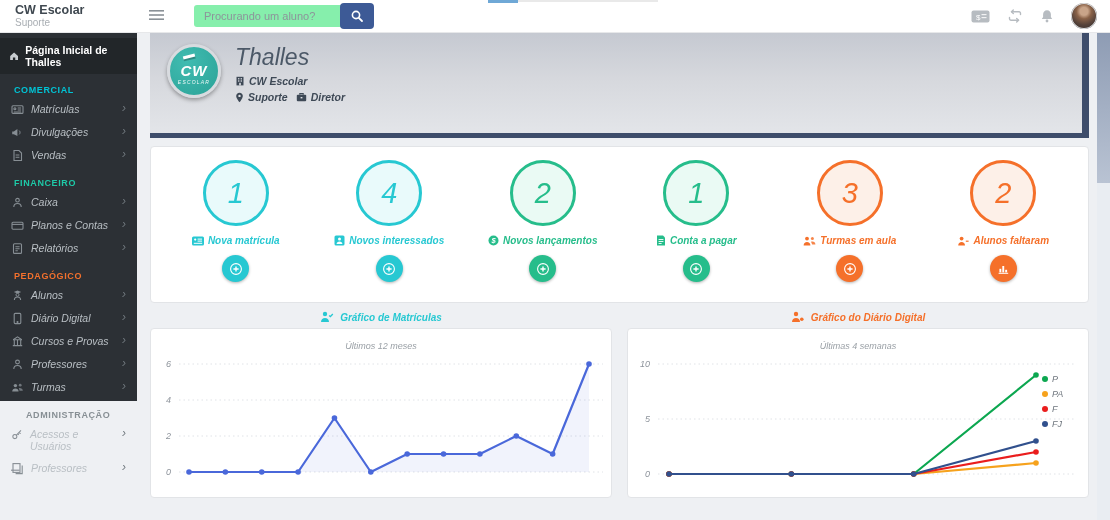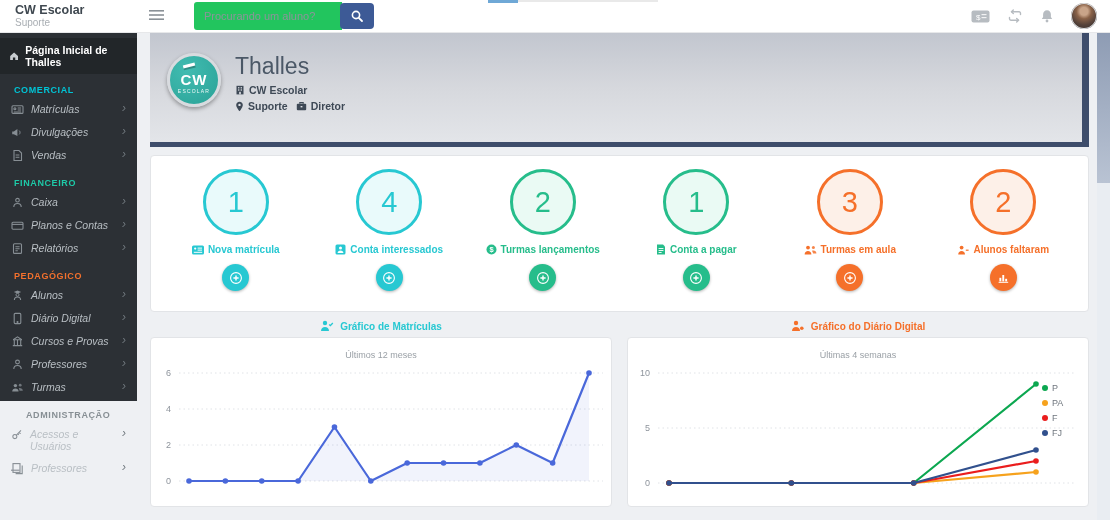--- a/index.html
+++ b/index.html
@@ -9,42 +9,42 @@
   
   .topbar { position:absolute; top:0; left:0; width:1110px; height:33px; background:#fff;
             border-bottom:1px solid #e7e8ea; display:flex; align-items:center; z-index:6; }
   .loadbar { position:absolute; top:0; left:488px; width:30px; height:3px; background:#6fa8d6; z-index:7; }
   .loadtrack { position:absolute; top:0; left:518px; width:140px; height:2px; background:#e9e9e9; z-index:7; }
   .brand { width:137px; padding-left:15px; line-height:1.1; }
   .brand-name { font-size:12.5px; font-weight:bold; color:#3f4850; }
   .brand-sub { font-size:10px; color:#a9aeb3; }
   .hamburger { margin-left:8px; padding:4px; cursor:pointer; }
   .search { display:flex; align-items:center; margin-left:26px; }
-  .search-input { width:148px; height:28px; background:#22c55e; border:none; border-radius:3px 0 0 3px;
+  .search-input { width:148px; height:22px; background:#86efac; border:none; border-radius:3px 0 0 3px;
                   padding:0 10px; font-size:11px; color:#555; outline:none; }
   .search-input::placeholder { color:#8d949a; }
   .search-btn { width:34px; height:26px; background:#3d5a96; border:none; border-radius:4px;
                 margin-left:-2px; display:flex; align-items:center; justify-content:center; cursor:pointer; }
   .top-icons { margin-left:auto; display:flex; align-items:center; gap:17px; padding-right:13px; }
   .top-ic { cursor:pointer; display:flex; align-items:center; }
   .avatar { width:26px; height:26px; border-radius:50%; cursor:pointer;
             background:radial-gradient(circle at 50% 32%, #c9a489 18%, #8a6248 34%, #55423a 62%, #2e2a28 100%);
             box-shadow:inset 0 0 0 1px #d9dde1; }
 
   
   .sidebar { position:absolute; top:33px; left:0; width:137px; height:368px; background:#2c3035; z-index:5; }
   .side-home { display:flex; align-items:center; gap:6px; padding:6px 9px; margin-top:5px;
                background:#222629; color:#fff; font-size:10.5px; font-weight:bold; cursor:pointer; }
   .side-section { padding:11px 14px 3px; font-size:9px; font-weight:bold; letter-spacing:.6px; }
   .sec-cyan { color:#00c4d6; } .sec-green { color:#1ec9a7; } .sec-orange { color:#f2702d; } .sec-gray { color:#878f94;margin-left:12px; }
   .side-item { display:flex; align-items:flex-start; gap:7px; padding:5px 11px; color:#b9bfc4; font-size:10.5px; cursor:pointer;font-style:italic; }
   .side-item .chev { margin-left:auto; color:#70787e; font-size:12px; line-height:10px; }
 
   
-  .main { position:absolute; left:137px; top:33px; width:960px; height:409px; }
+  .main { position:absolute; left:137px; top:24px; width:960px; height:409px;font-style:italic; }
 
   .banner { margin:0 8px 0 13px; height:114px; position:relative;
             background:linear-gradient(180deg,#c2c6cf 0%,#d6d8dd 50%,#e3e5e9 100%);
             border-right:7px solid #3e4d6b; border-bottom:5px solid #3e4d6b;
             display:flex; padding:20px 0 0 17px; }
   .logo { width:54px; height:54px; border-radius:50%; flex:0 0 54px;
           background:radial-gradient(circle at 35% 30%, #41bcb1, #2aa297);
           border:3px solid #d8dbdf; box-shadow:0 2px 4px rgba(0,0,0,.35);
           color:#fff; text-align:center; position:relative; }
   .logo-cw { font-size:15px; font-weight:bold; margin-top:15px; letter-spacing:1px; }
@@ -330,38 +330,38 @@
       </div>
 
       <div class="stat">
         <div class="stat-circle c-cyan">4</div>
         <div class="stat-label t-cyan">
           <svg width="11" height="11" viewBox="0 0 11 11" class="t-cyan">
               <rect x="0.5" y="0.5" width="10" height="10" rx="1.5" fill="currentColor"></rect>
               <circle cx="5.5" cy="4" r="1.5" fill="#fff"></circle>
               <path d="M2.6 9c0-1.6 1.3-2.6 2.9-2.6S8.4 7.4 8.4 9z" fill="#fff"></path>
             </svg>
-          <span>Conta interessados</span>
+          <span>Novos interessados</span>
         </div>
         <button class="stat-btn b-cyan">
           <svg width="14" height="14" viewBox="0 0 14 14" fill="none" stroke="#fff">
               <circle cx="7" cy="7" r="5.4" stroke-width="1.1"></circle>
               <path d="M7 4.4v5.2M4.4 7h5.2" stroke-width="1.4"></path>
             </svg>
         </button>
       </div>
 
       <div class="stat">
         <div class="stat-circle c-green">2</div>
         <div class="stat-label t-green">
           <svg width="11" height="11" viewBox="0 0 11 11" class="t-green">
               <circle cx="5.5" cy="5.5" r="5" fill="currentColor"></circle>
               <text x="3.6" y="8" font-size="7.5" fill="#fff" font-family="Liberation Sans" font-weight="bold">$</text>
             </svg>
-          <span>Turmas lançamentos</span>
+          <span>Novos lançamentos</span>
         </div>
         <button class="stat-btn b-green">
           <svg width="14" height="14" viewBox="0 0 14 14" fill="none" stroke="#fff">
               <circle cx="7" cy="7" r="5.4" stroke-width="1.1"></circle>
               <path d="M7 4.4v5.2M4.4 7h5.2" stroke-width="1.4"></path>
             </svg>
         </button>
       </div>
 
       <div class="stat">

